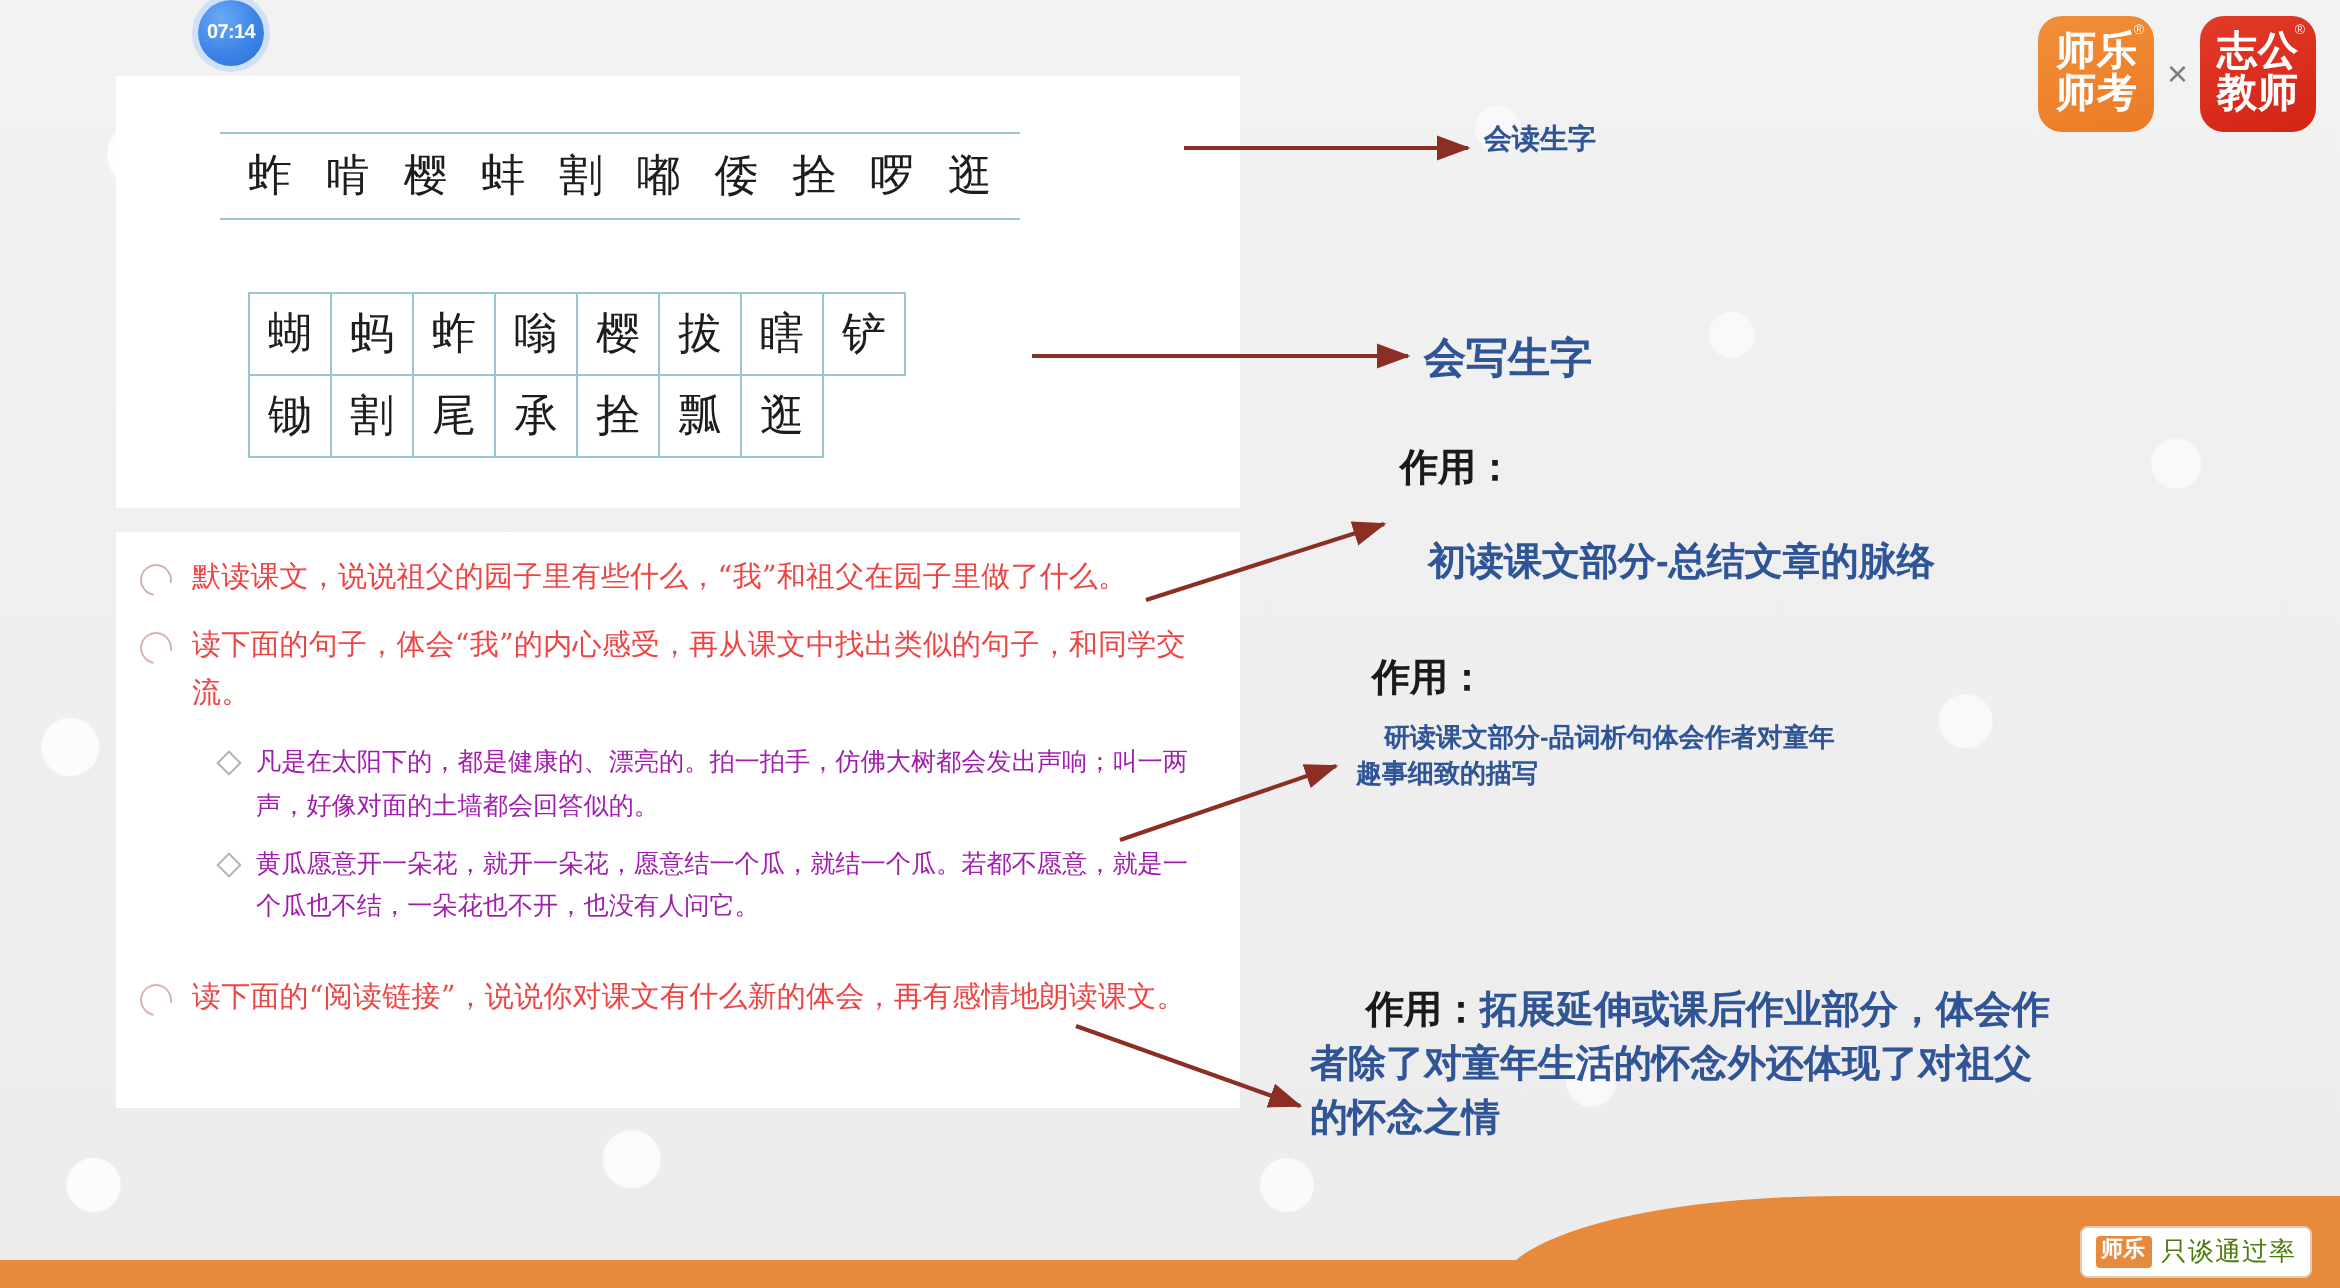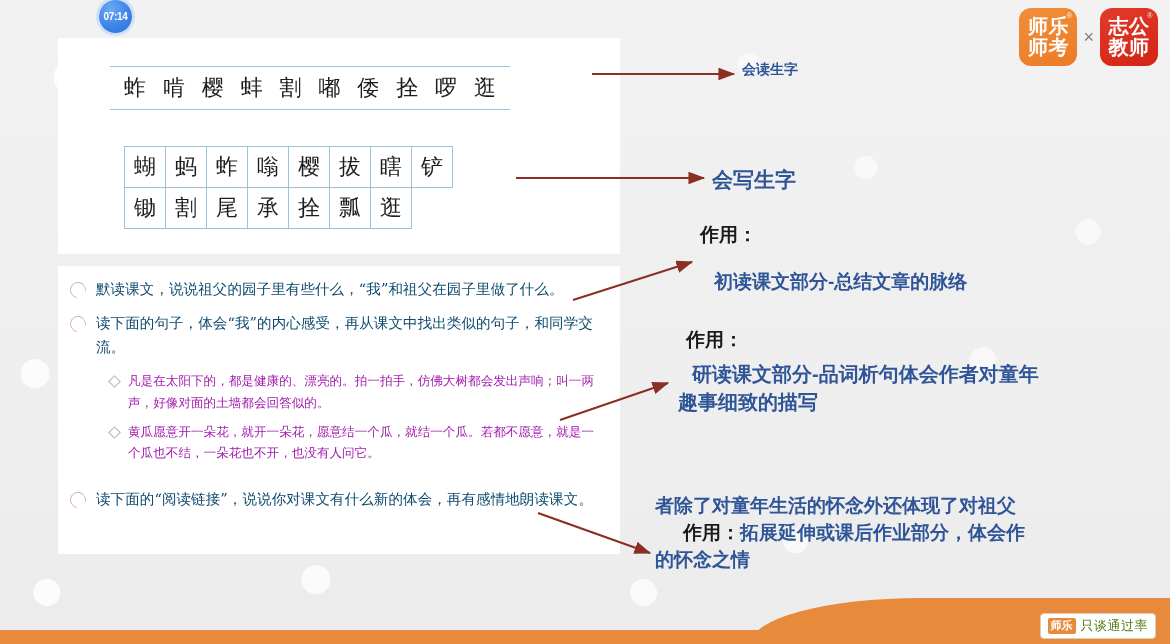--- a/index.html
+++ b/index.html
@@ -178,21 +178,21 @@
     margin: 4px 10px 0 0;
     border: 1.4px solid #d8b3ad;
     border-radius: 50%;
     border-bottom-color: transparent;
     transform: rotate(-35deg);
   }
   .q-text {
     font-family: "DejaVu Serif", "Liberation Serif", serif;
     font-size: 14.5px;
     line-height: 1.62;
-    color: #0c4a6e;
+    color: #ef4444;
     letter-spacing: 0.1px;
   }
   .subitem {
     display: flex;
     align-items: flex-start;
     margin: 0 0 7px 40px;
   }
   .sub-diamond {
     flex: 0 0 auto;
     width: 7px;
@@ -220,21 +220,21 @@
 
   #anno-read    { left: 742px; top: 60px;  font-size: 14px; }
   #anno-write   { left: 712px; top: 165px; font-size: 21px; }
 
   #anno-block-1 { left: 700px; top: 222px; font-size: 19px; }
   #anno-block-1 .lbl { font-size: 19px; display: block; margin-bottom: 6px; }
   #anno-block-1 .val { font-size: 19px; display: block; margin-left: 14px; margin-top: 20px; }
 
   #anno-block-2 { left: 678px; top: 327px; font-size: 19px; width: 470px; }
   #anno-block-2 .lbl { font-size: 19px; display: block; margin-bottom: 6px; margin-left: 8px; }
-  #anno-block-2 .val { font-size: 20px; display: block; }
+  #anno-block-2 .val { font-size: 13px; display: block; }
   #anno-block-2 .val .l1 { display: block; margin-left: 14px; }
   #anno-block-2 .val .l2 { display: block; }
 
   #anno-block-3 { left: 655px; top: 493px; font-size: 19px; width: 500px; }
   #anno-block-3 .line { display: block; }
   #anno-block-3 .lbl { margin-left: 28px; }
 
   
   #arrows {
     position: absolute;
@@ -403,24 +403,24 @@
 
   <div class="anno" id="anno-block-2">
     <span class="lbl anno-black">作用：</span>
     <span class="val anno-blue">
       <span class="l1">研读课文部分-品词析句体会作者对童年</span>
       <span class="l2">趣事细致的描写</span>
     </span>
   </div>
 
   <div class="anno" id="anno-block-3">
-    <span class="line anno-blue">者除了对童年生活的怀念外还体现了对祖父</span>
     <span class="line">
       <span class="lbl anno-black">作用：</span><span class="anno-blue">拓展延伸或课后作业部分，体会作</span>
     </span>
+    <span class="line anno-blue">者除了对童年生活的怀念外还体现了对祖父</span>
     <span class="line anno-blue">的怀念之情</span>
   </div>
 
   <div id="bottom-swoosh"></div>
   <div id="bottom-bar"></div>
   <div id="footer-badge">
     <span class="fb-mark">师乐</span>
     <span class="fb-text">只谈通过率</span>
   </div>
 

